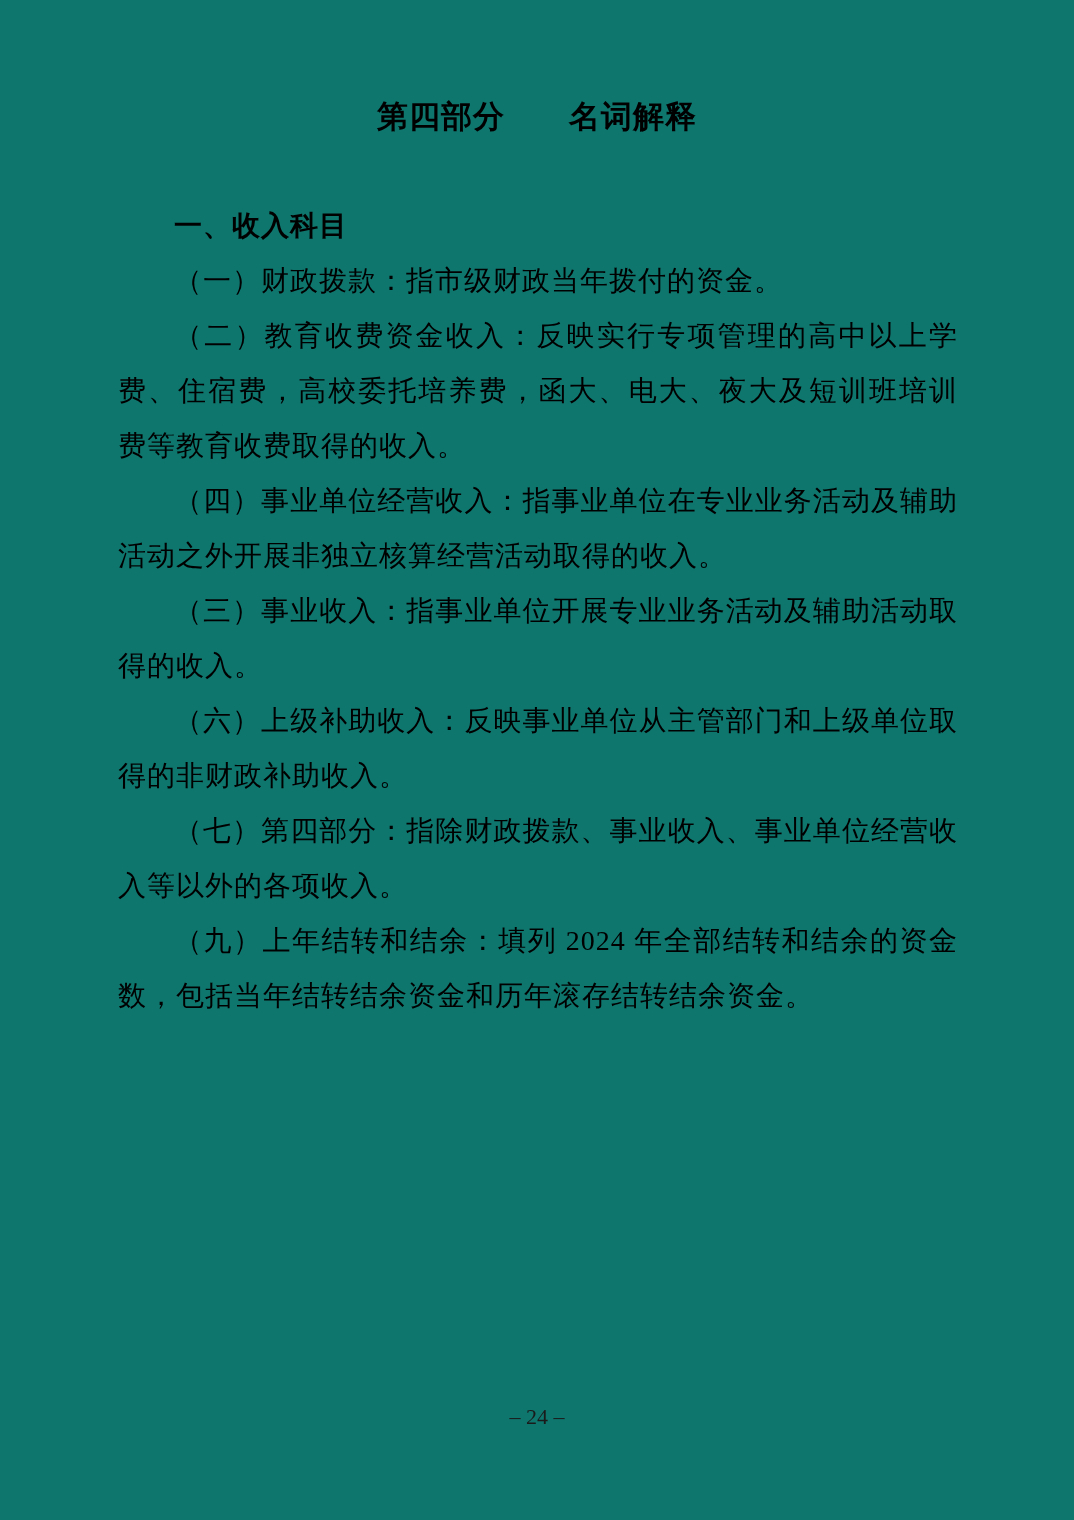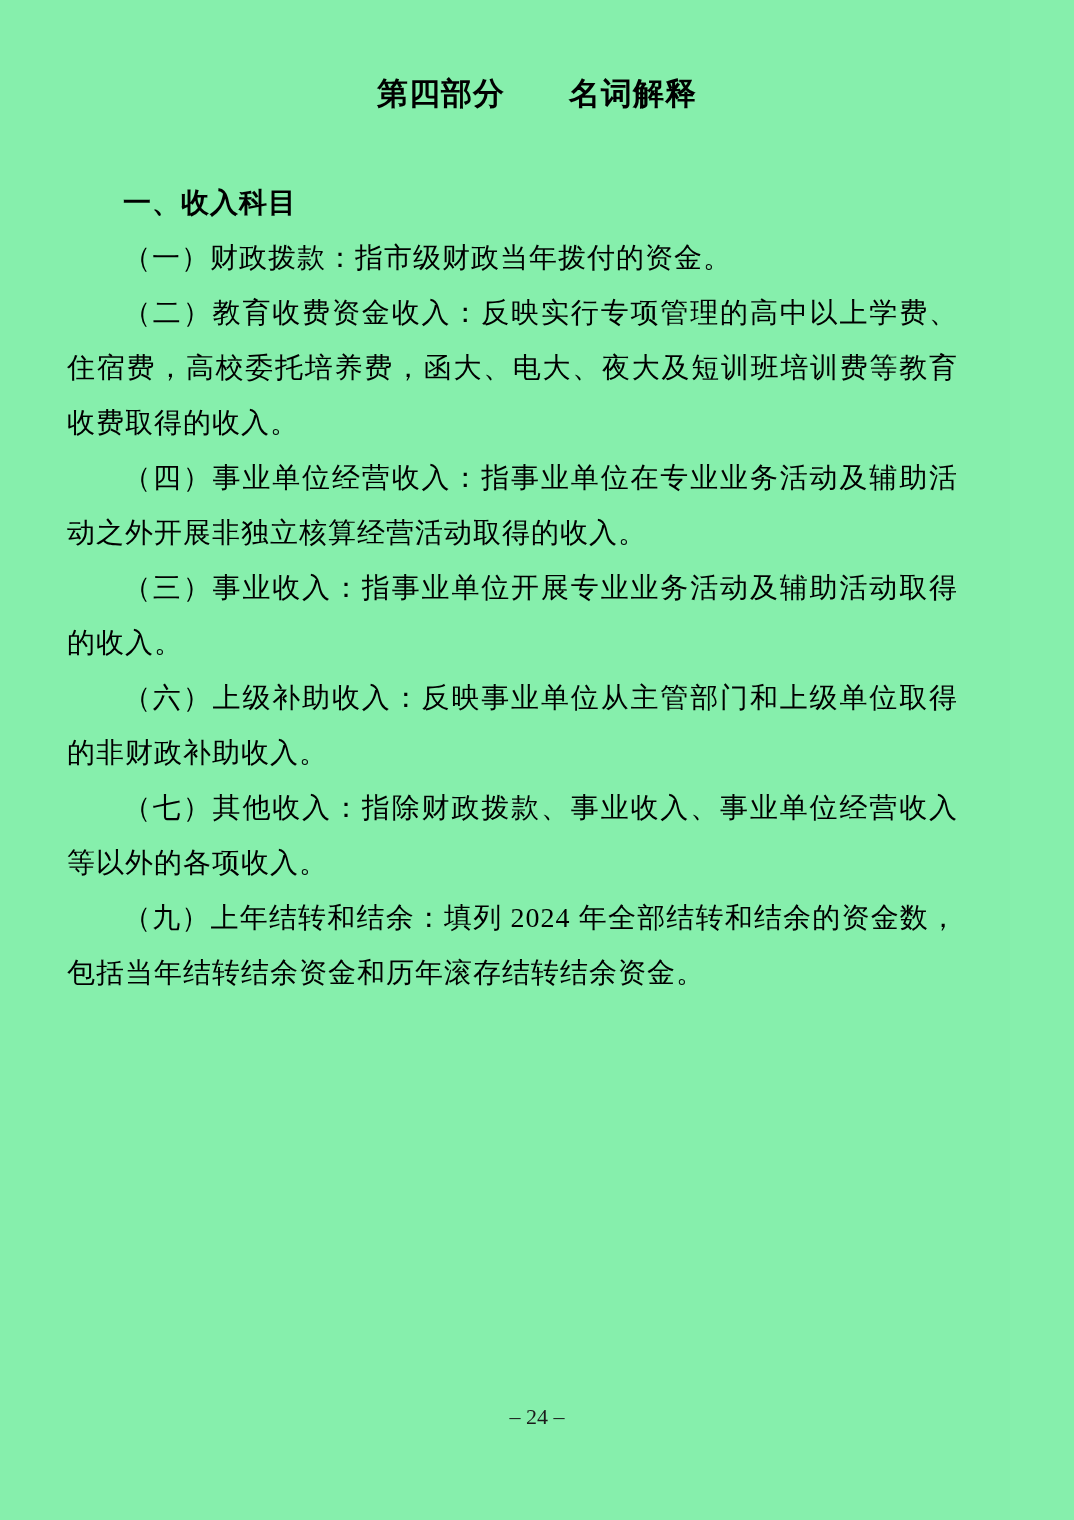--- a/index.html
+++ b/index.html
@@ -4,38 +4,38 @@
 <style>
   html, body {
     margin: 0;
     padding: 0;
     background: #ffffff;
   }
   .page {
     position: relative;
     width: 1074px;
     height: 1520px;
-    background: #86efac;
+    background: #0f766e;
     color: #000000;
     font-family: "Liberation Serif", serif;
     overflow: hidden;
     box-sizing: border-box;
-    padding-top: 77px;
+    padding-top: 100px;
   }
   .doc-title {
     margin: 0;
     font-size: 31px;
     line-height: 34px;
     font-weight: bold;
     text-align: center;
     letter-spacing: 1px;
     font-family: "Liberation Serif", serif;
   }
   .content {
-    margin: 64px 116px 0 67px;
+    margin: 64px 116px 0 118px;
     font-size: 28px;
     line-height: 55px;
     letter-spacing: 1px;
   }
   .section-heading {
     margin: 0;
     font-size: 28px;
     line-height: 55px;
     font-weight: bold;
     text-indent: 2em;
@@ -77,21 +77,21 @@
 
     <p class="para"><span class="term">（二）教育收费资金收入：</span><span>反映实行专项管理的高中以上学费、住宿费，高校委托培养费，函大、电大、夜大及短训班培训费等教育收费取得的收入。</span></p>
 
     <p class="para"><span class="term">（四）事业单位经营收入：</span><span>指事业单位在专业业务活动及辅助活动之外开展非独立核算经营活动取得的收入。</span></p>
 
     <p class="para"><span class="term">（三）事业收入：</span><span>指事业单位开展专业业务活动及辅助活动取得的收入。</span></p>
 
 
     <p class="para"><span class="term">（六）上级补助收入：</span><span>反映事业单位从主管部门和上级单位取得的非财政补助收入。</span></p>
 
-    <p class="para"><span class="term">（七）其他收入：</span><span>指除财政拨款、事业收入、事业单位经营收入等以外的各项收入。</span></p>
+    <p class="para"><span class="term">（七）第四部分：</span><span>指除财政拨款、事业收入、事业单位经营收入等以外的各项收入。</span></p>
 
 
     <p class="para"><span class="term">（九）上年结转和结余：</span><span>填列 2024 年全部结转和结余的资金数，包括当年结转结余资金和历年滚存结转结余资金。</span></p>
 
   </div>
 
   <div class="footer">– 24 –</div>
 
 </div>
 

